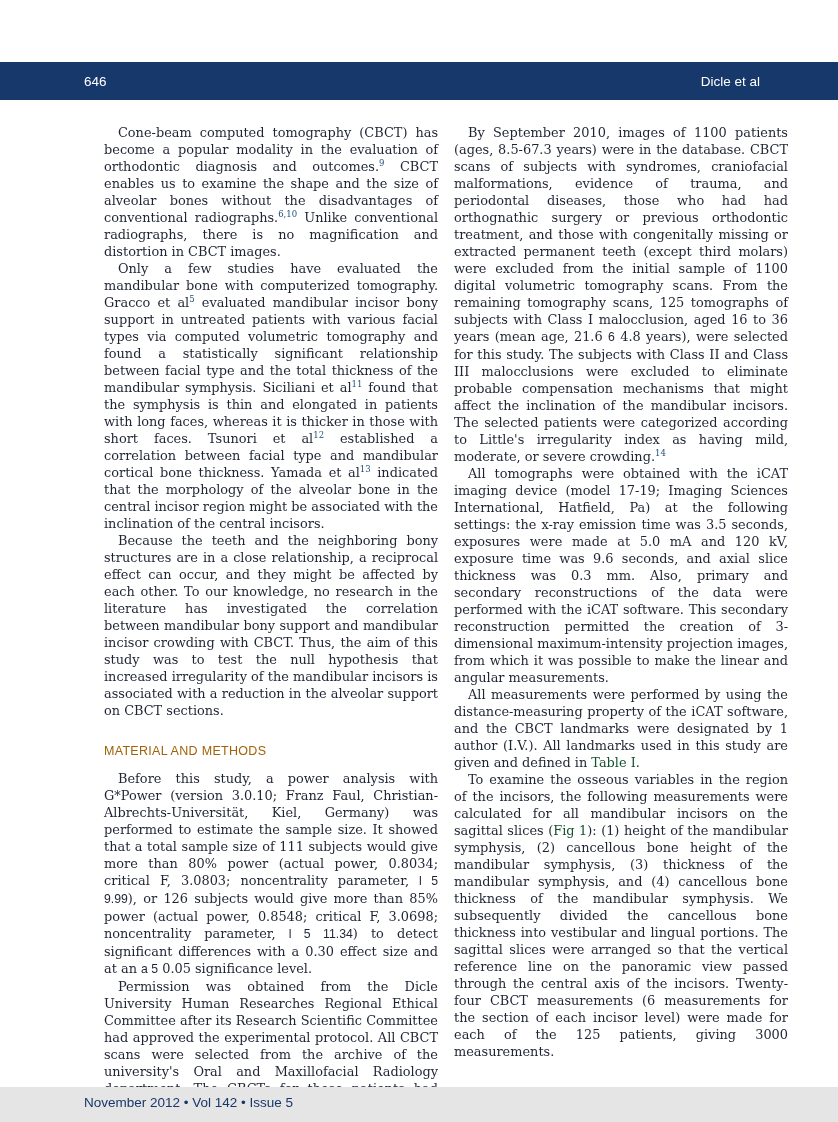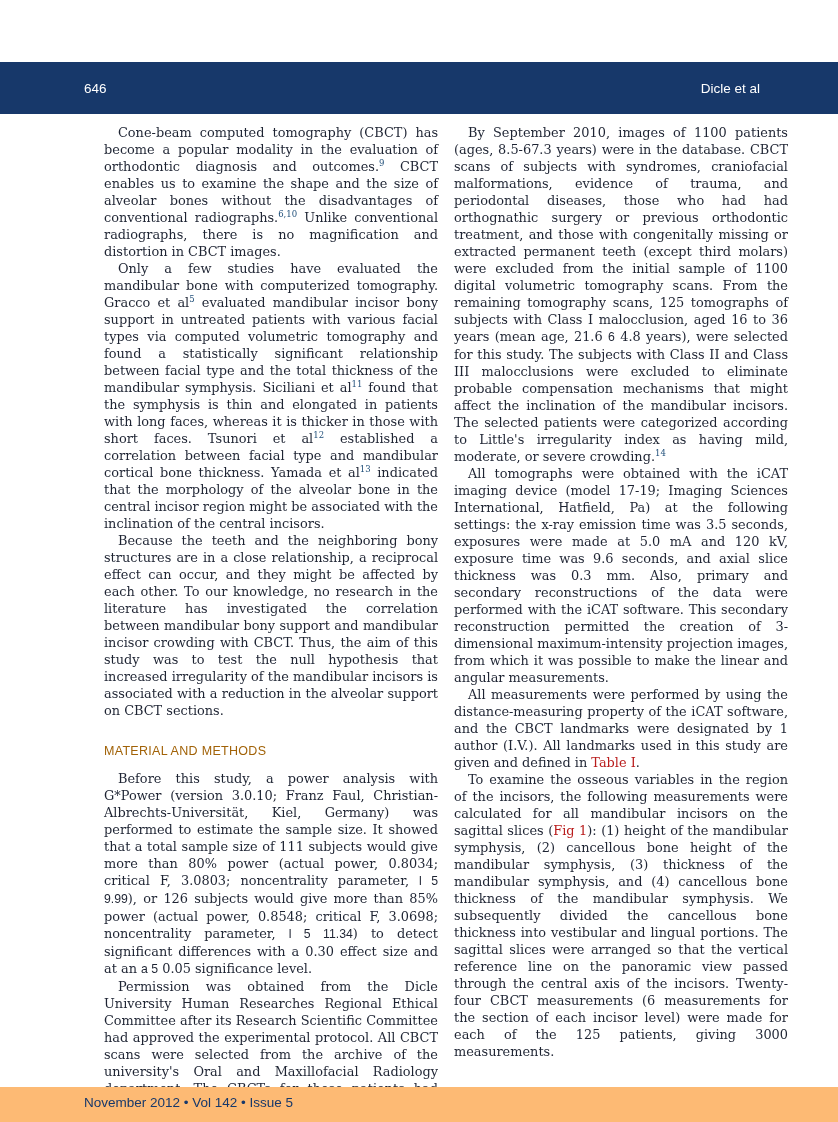--- a/index.html
+++ b/index.html
@@ -1,21 +1,21 @@
 <!DOCTYPE html>
 <html><head>
 <meta charset="utf-8">
 <style>
   html,body { margin:0; padding:0; background:#ffffff; }
   .page {
     position:relative; width:838px; height:1122px; background:#ffffff;
     overflow:hidden; font-family:"DejaVu Serif", serif;
   }
   .header-bar {
-    position:absolute; top:62px; left:0; width:838px; height:52px;
+    position:absolute; top:62px; left:0; width:838px; height:38px;
     background:#17386a; color:#ffffff; box-sizing:border-box;
     display:flex; align-items:center; justify-content:space-between;
     padding:0 78px 0 84px;
     font-family:"Liberation Sans", sans-serif; font-size:13.5px;
   }
   .content {
     position:absolute; top:124px; left:84px; width:684px;
     display:flex; gap:16px;
     color:#1e2433; font-size:12.9px; line-height:17px;margin-left:20px;
   }
@@ -23,25 +23,25 @@
   .para { margin:0; }
   .para.indent { text-indent:14px; }
   .section-heading {
     font-family:"Liberation Sans", sans-serif; font-weight:400;
     color:#a16207; font-size:12.5px; letter-spacing:0.3px;
     margin:24px 0 10px 0; text-align:left; text-indent:0;
   }
   sup.ref {
     color:#1f4e79; font-size:8.5px; line-height:0; vertical-align:super;
   }
-  .xref { color:#b91c1c; }
+  .xref { color:#14532d; }
   .sym { font-family:"Liberation Sans", sans-serif; font-size:0.95em; }
   .footer-bar {
     position:absolute; bottom:0; left:0; width:838px; height:35px;
-    background:#fdba74; color:#17386a;
+    background:#e5e5e5; color:#17386a;
     font-family:"Liberation Sans", sans-serif; font-size:13.5px;
   }
   .footer-issue { position:absolute; left:84px; top:8px; }
   .footer-journal { position:absolute; left:380px; top:8px;margin-top:37px; }
 </style>
 </head>
 <body>
 
 <div class="page">
 

